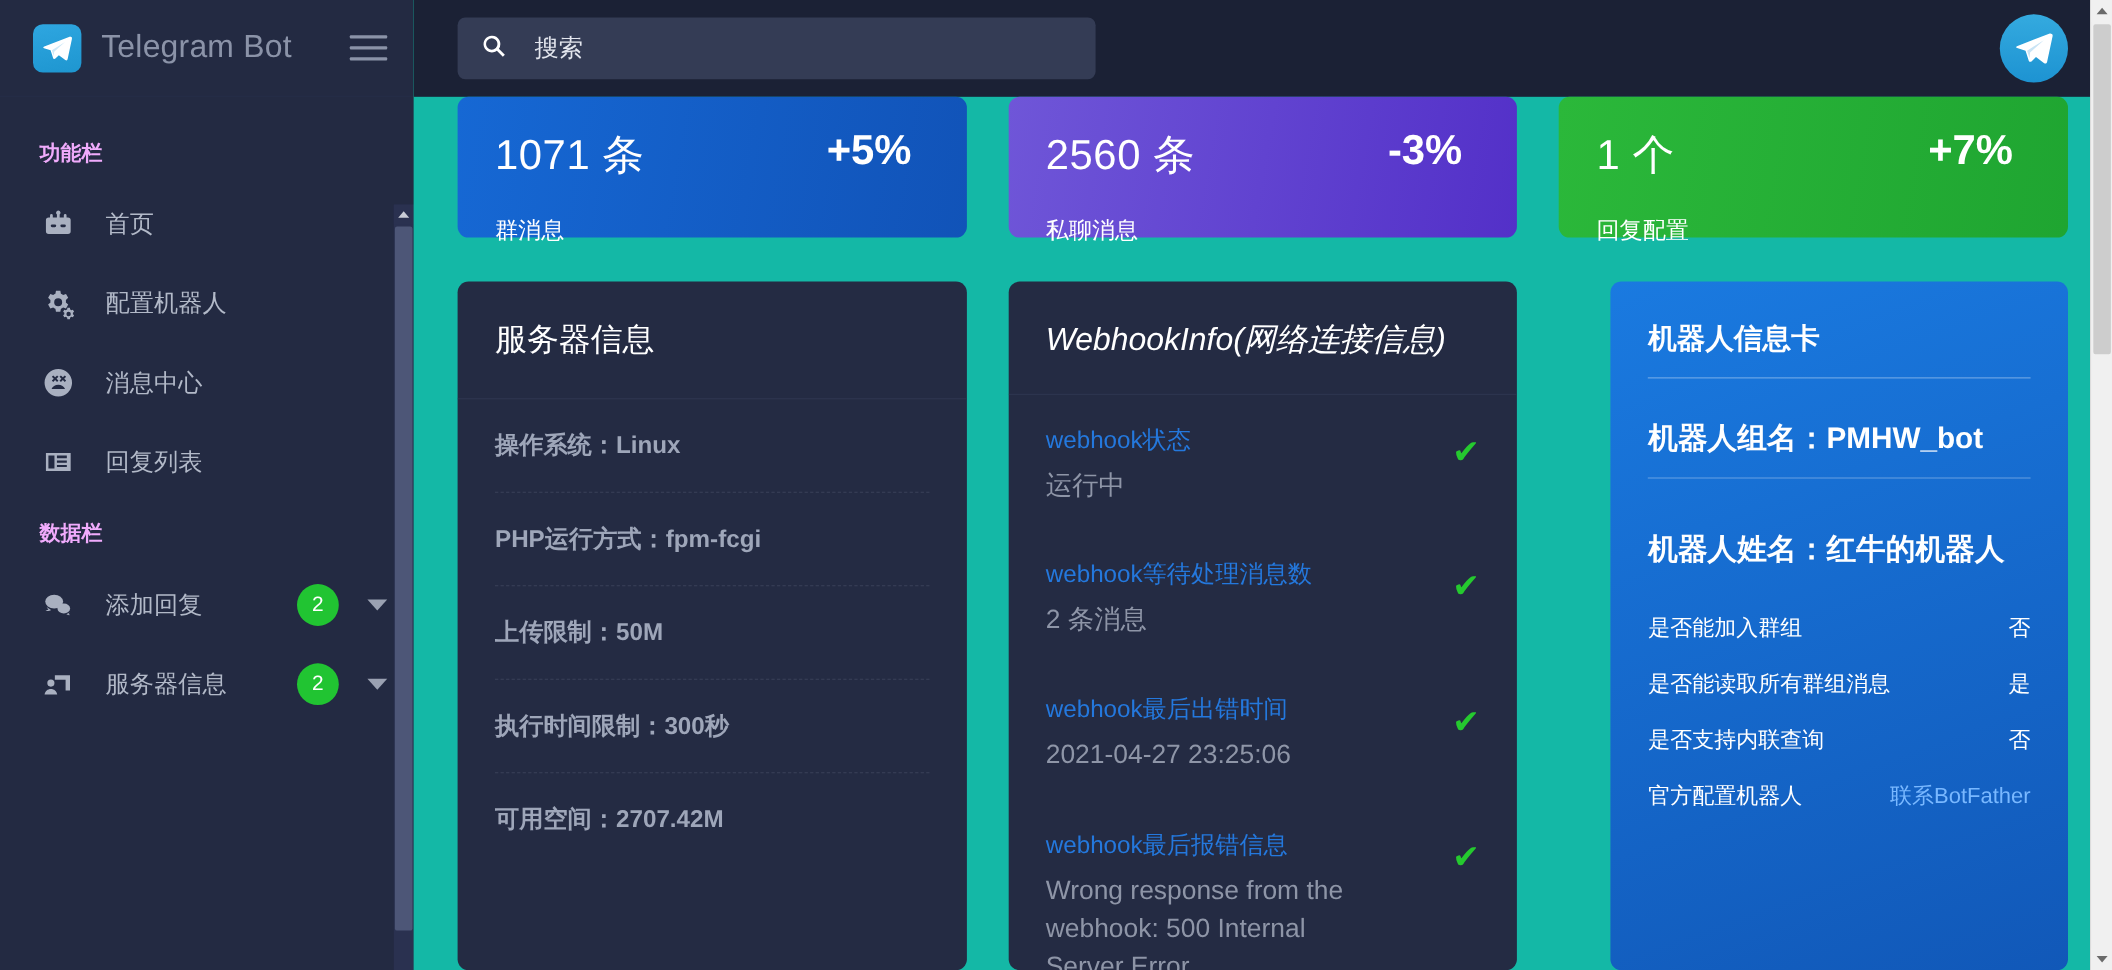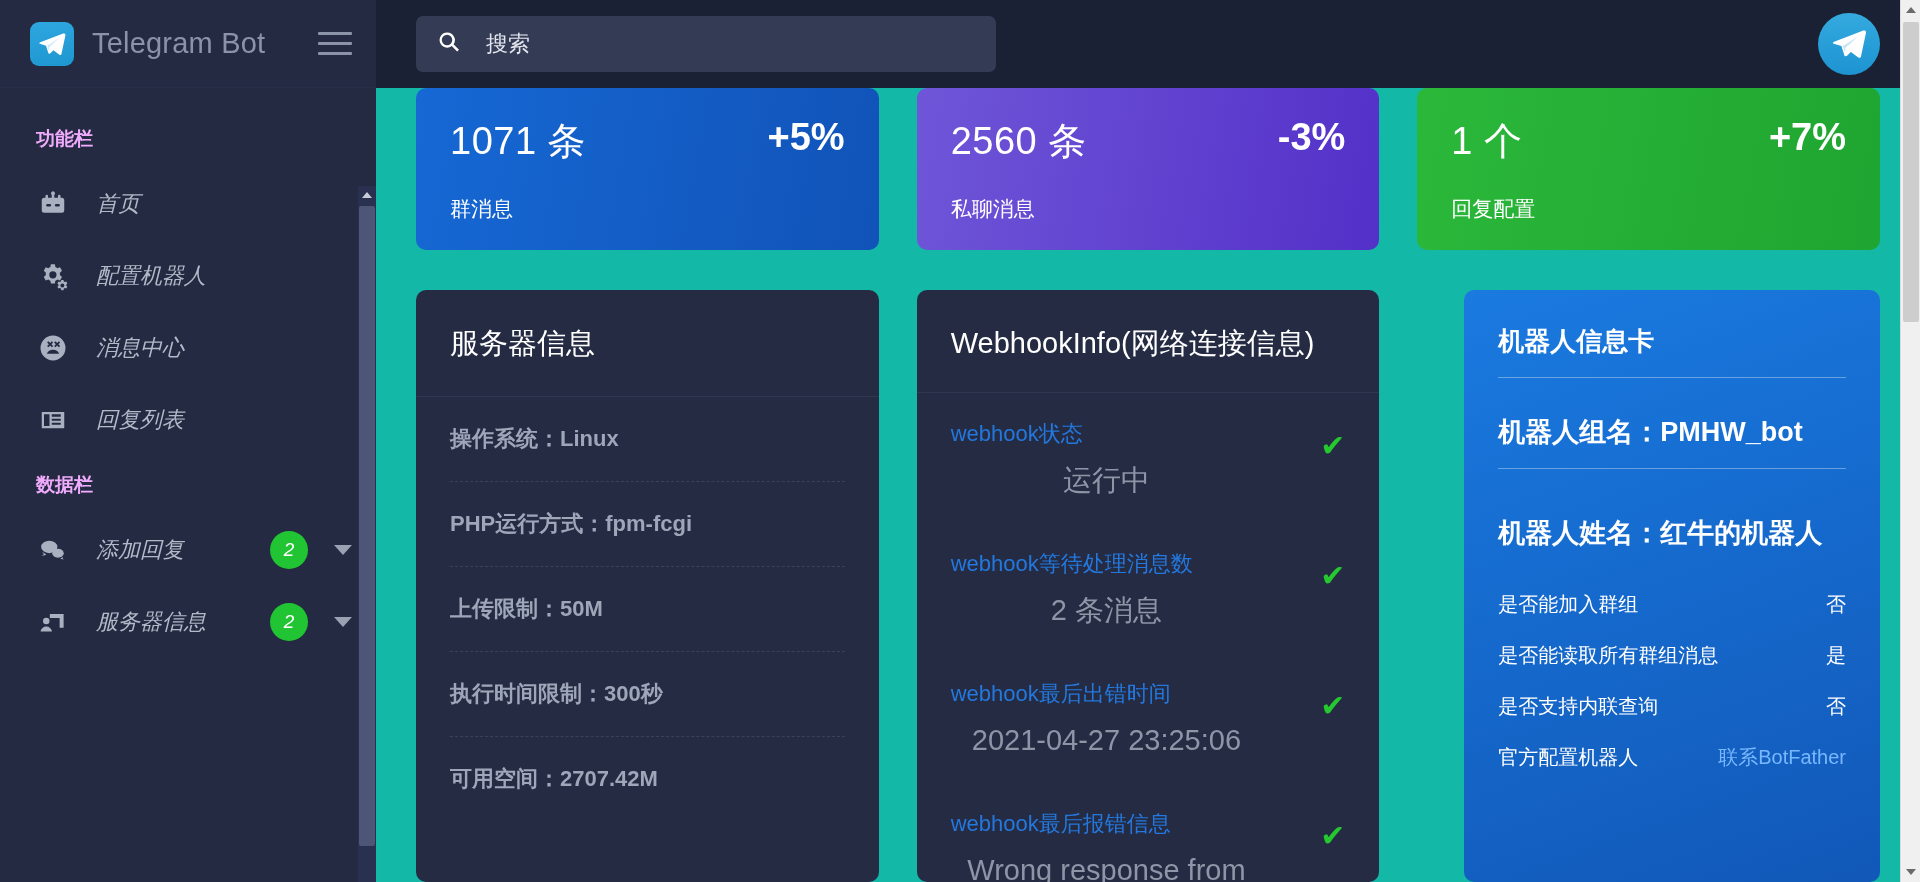--- a/index.html
+++ b/index.html
@@ -70,21 +70,20 @@
     font-weight: bold;
     padding: 16px 0 16px 36px;
   }
   .side-item {
     display: flex;
     align-items: center;
     padding: 0 24px 0 36px;
     height: 72px;
     cursor: pointer;
     color: #b6bcca;
-    font-style: italic;
   }
   .side-icon {
     width: 34px; height: 34px;
     flex-shrink: 0;
     display: flex; align-items: center; justify-content: center;
     color: #a9b0c0;
   }
   .side-icon svg { width: 30px; height: 30px; fill: #a9b0c0; }
   .side-label {
     margin-left: 26px;
@@ -182,22 +181,22 @@
     padding: 0 40px 0 40px;
     display: flex;
     gap: 38px;
     height: calc(882px - 88px);
   }
   .col { flex: 1; min-width:0; display: flex; flex-direction: column; }
 
   
   .stat-card {
     border-radius: 10px;
-    height: 162px;
-    padding: 28px 34px 0 34px;
+    height: 128px;
+    padding: 28px 50px 0 34px;
     color: #fff;
     position: relative;
     margin-bottom: 40px;
   }
   .stat-top { display:flex; align-items:flex-start; justify-content: space-between; }
   .stat-value { font-size: 38px; font-weight: 400; letter-spacing:.5px; }
   .stat-delta { font-size: 38px; font-weight: bold; }
   .stat-label { font-size: 21px; margin-top: 28px; }
   .card-blue   { background: linear-gradient(100deg, #1668d4 0%, #1153b8 100%); }
   .card-purple { background: linear-gradient(100deg, #6f56d8 0%, #5330c8 100%); }
@@ -211,21 +210,21 @@
     overflow: hidden;
   }
   .panel-head {
     padding: 32px 34px 30px 34px;
     font-size: 29px;
     color: #fff;
     line-height: 1.5;
     border-bottom: 1px solid #2e3consectetur;
     border-bottom: 1px solid #2e3650;
   }
-  .panel-head.tall { padding-bottom: 26px; }
+  .panel-head.tall { padding-bottom: 26px; font-style: italic; }
   .kv-list { padding: 0 34px; }
   .kv-row {
     padding: 27px 0;
     font-size: 22px;
     font-weight: bold;
     color: #9ea6b9;
     border-bottom: 1px dashed #3a4159;
     white-space: nowrap;
   }
   .kv-row:last-child { border-bottom: none; }
@@ -241,24 +240,23 @@
   .wh-main { flex: 1; min-width: 0; }
   .wh-link {
     color: #2478dd;
     font-size: 22px;
     text-decoration: none;
     display: inline-block;
     cursor: pointer;
   }
   .wh-sub {
     color: #8e95a7;
-    font-size: 29px;
+    font-size: 24px;
     margin-top: 10px;
     line-height: 1.45;
-    text-align: center;
   }
   .wh-check {
     color: #25c92f;
     font-size: 30px;
     margin-left: 18px;
     line-height: 1;
     margin-top: 12px;
     font-weight: bold;
   }
 

